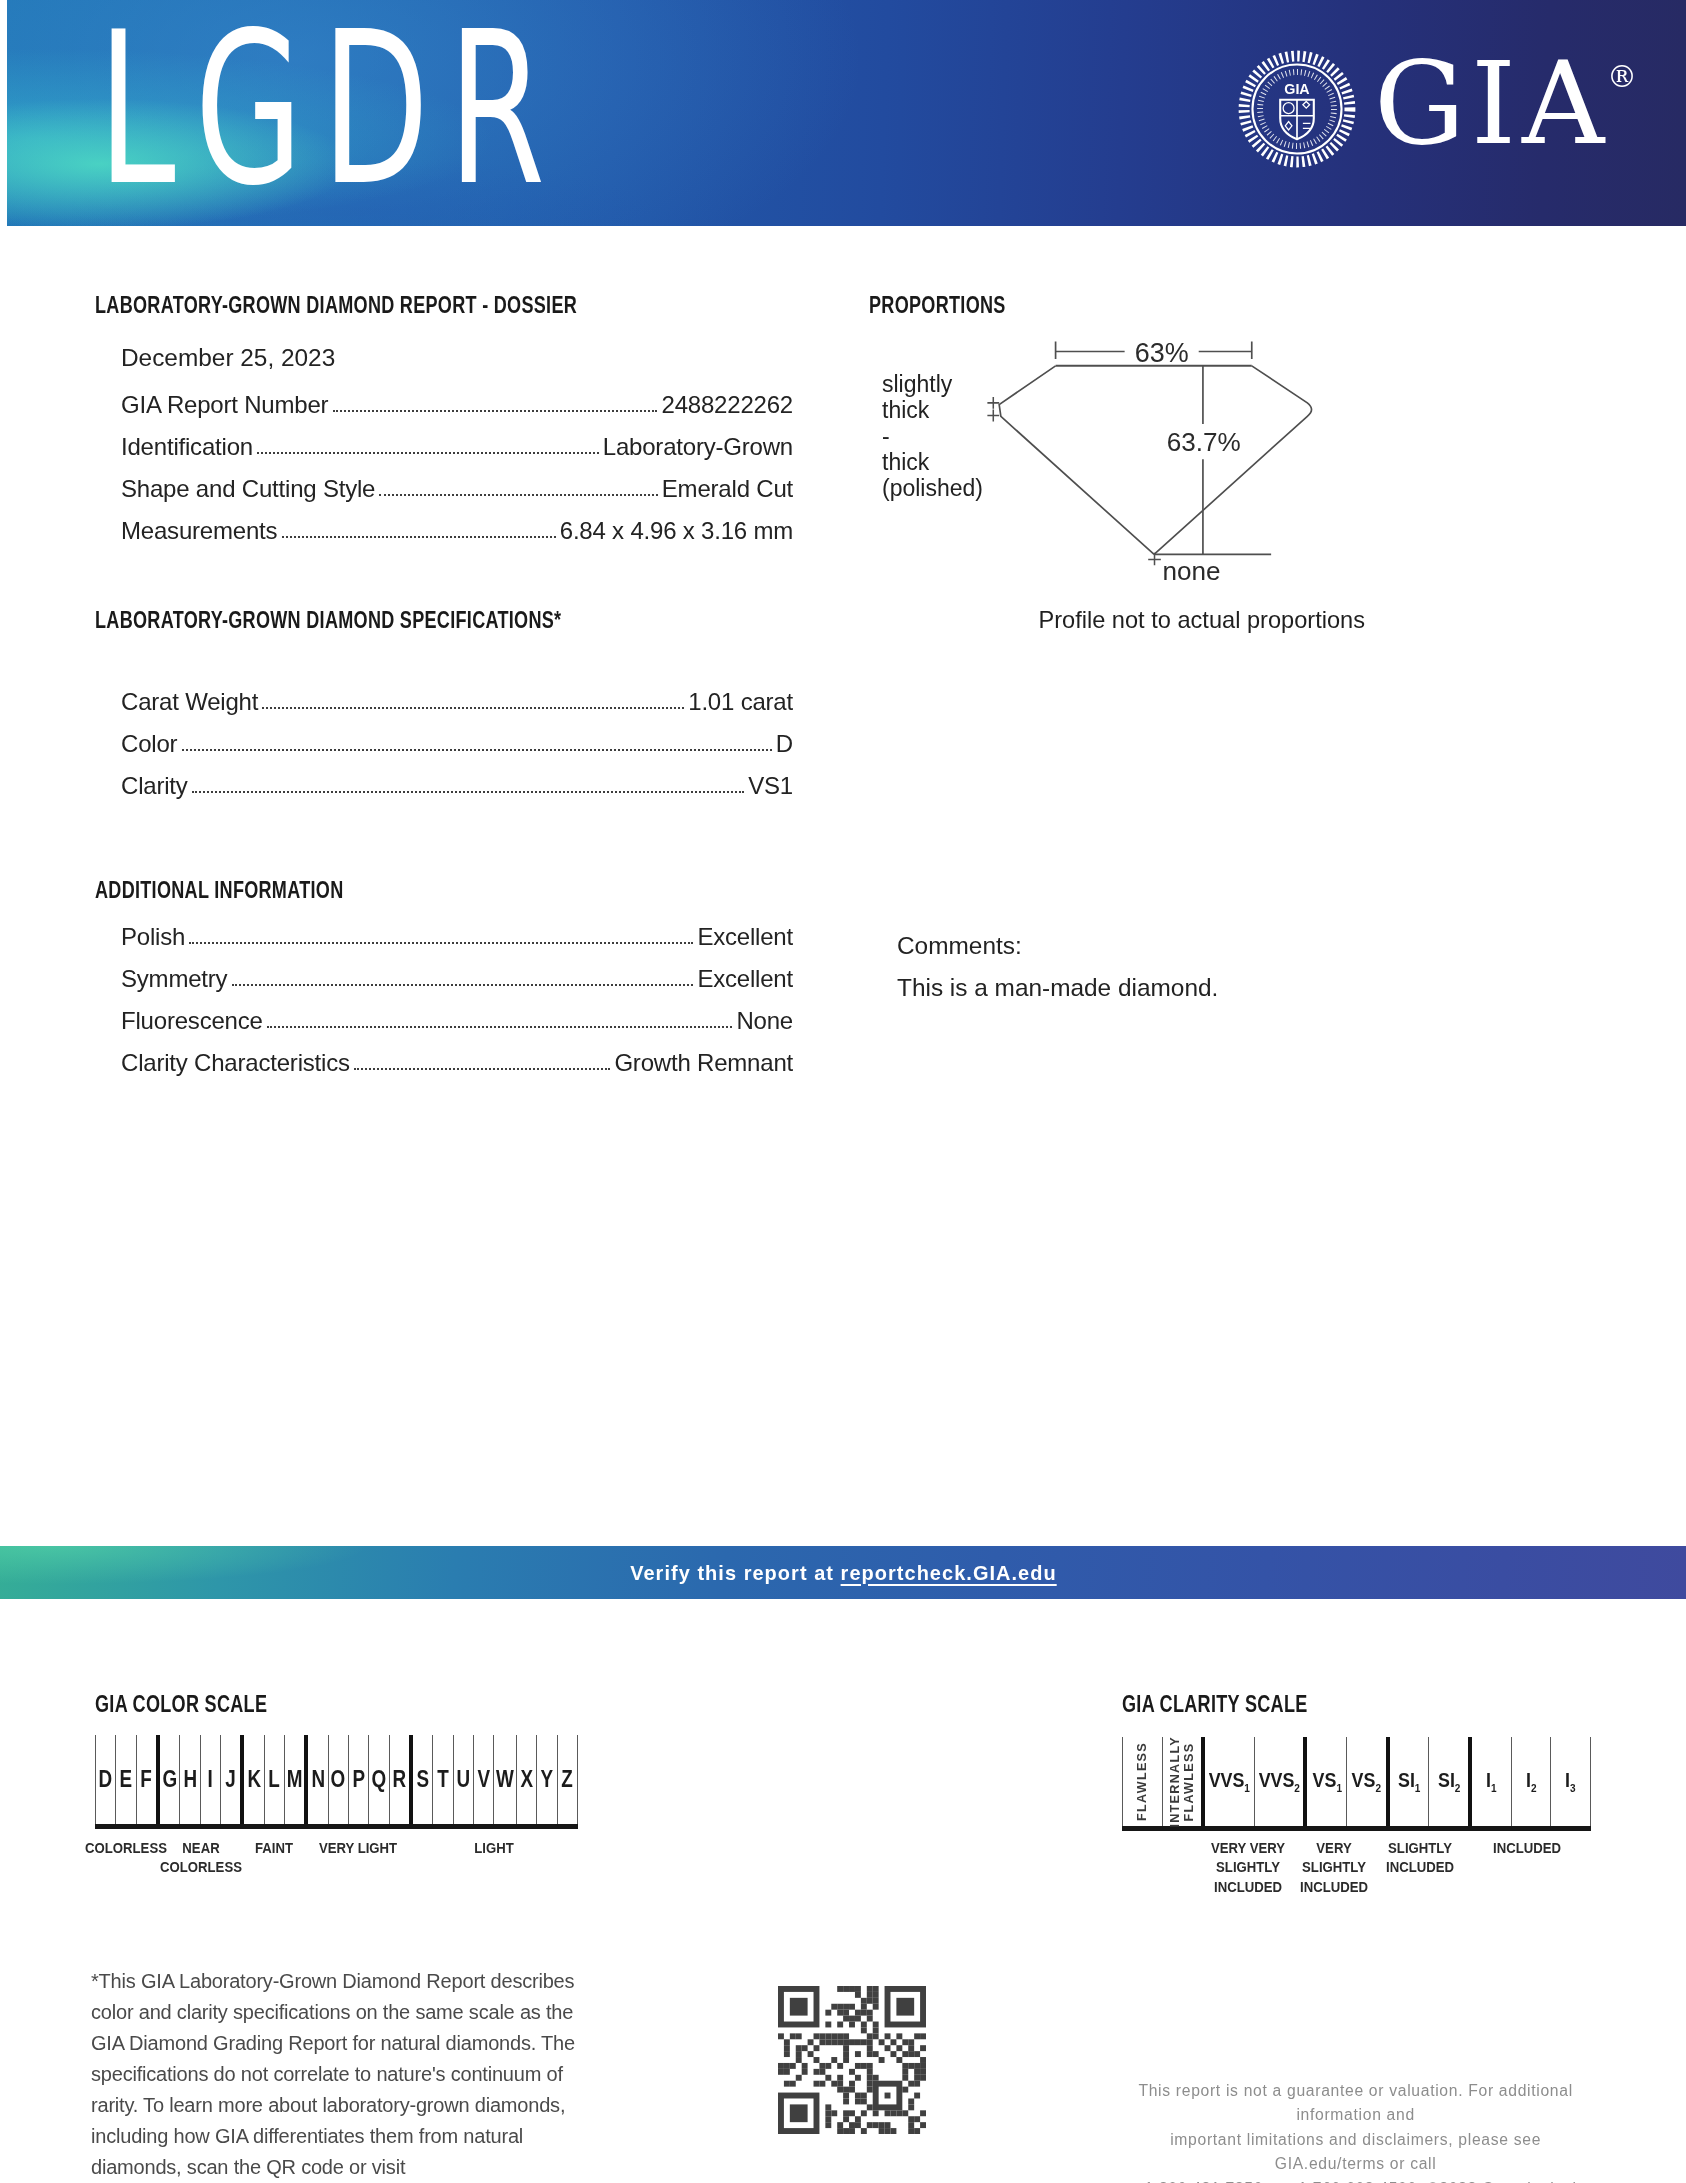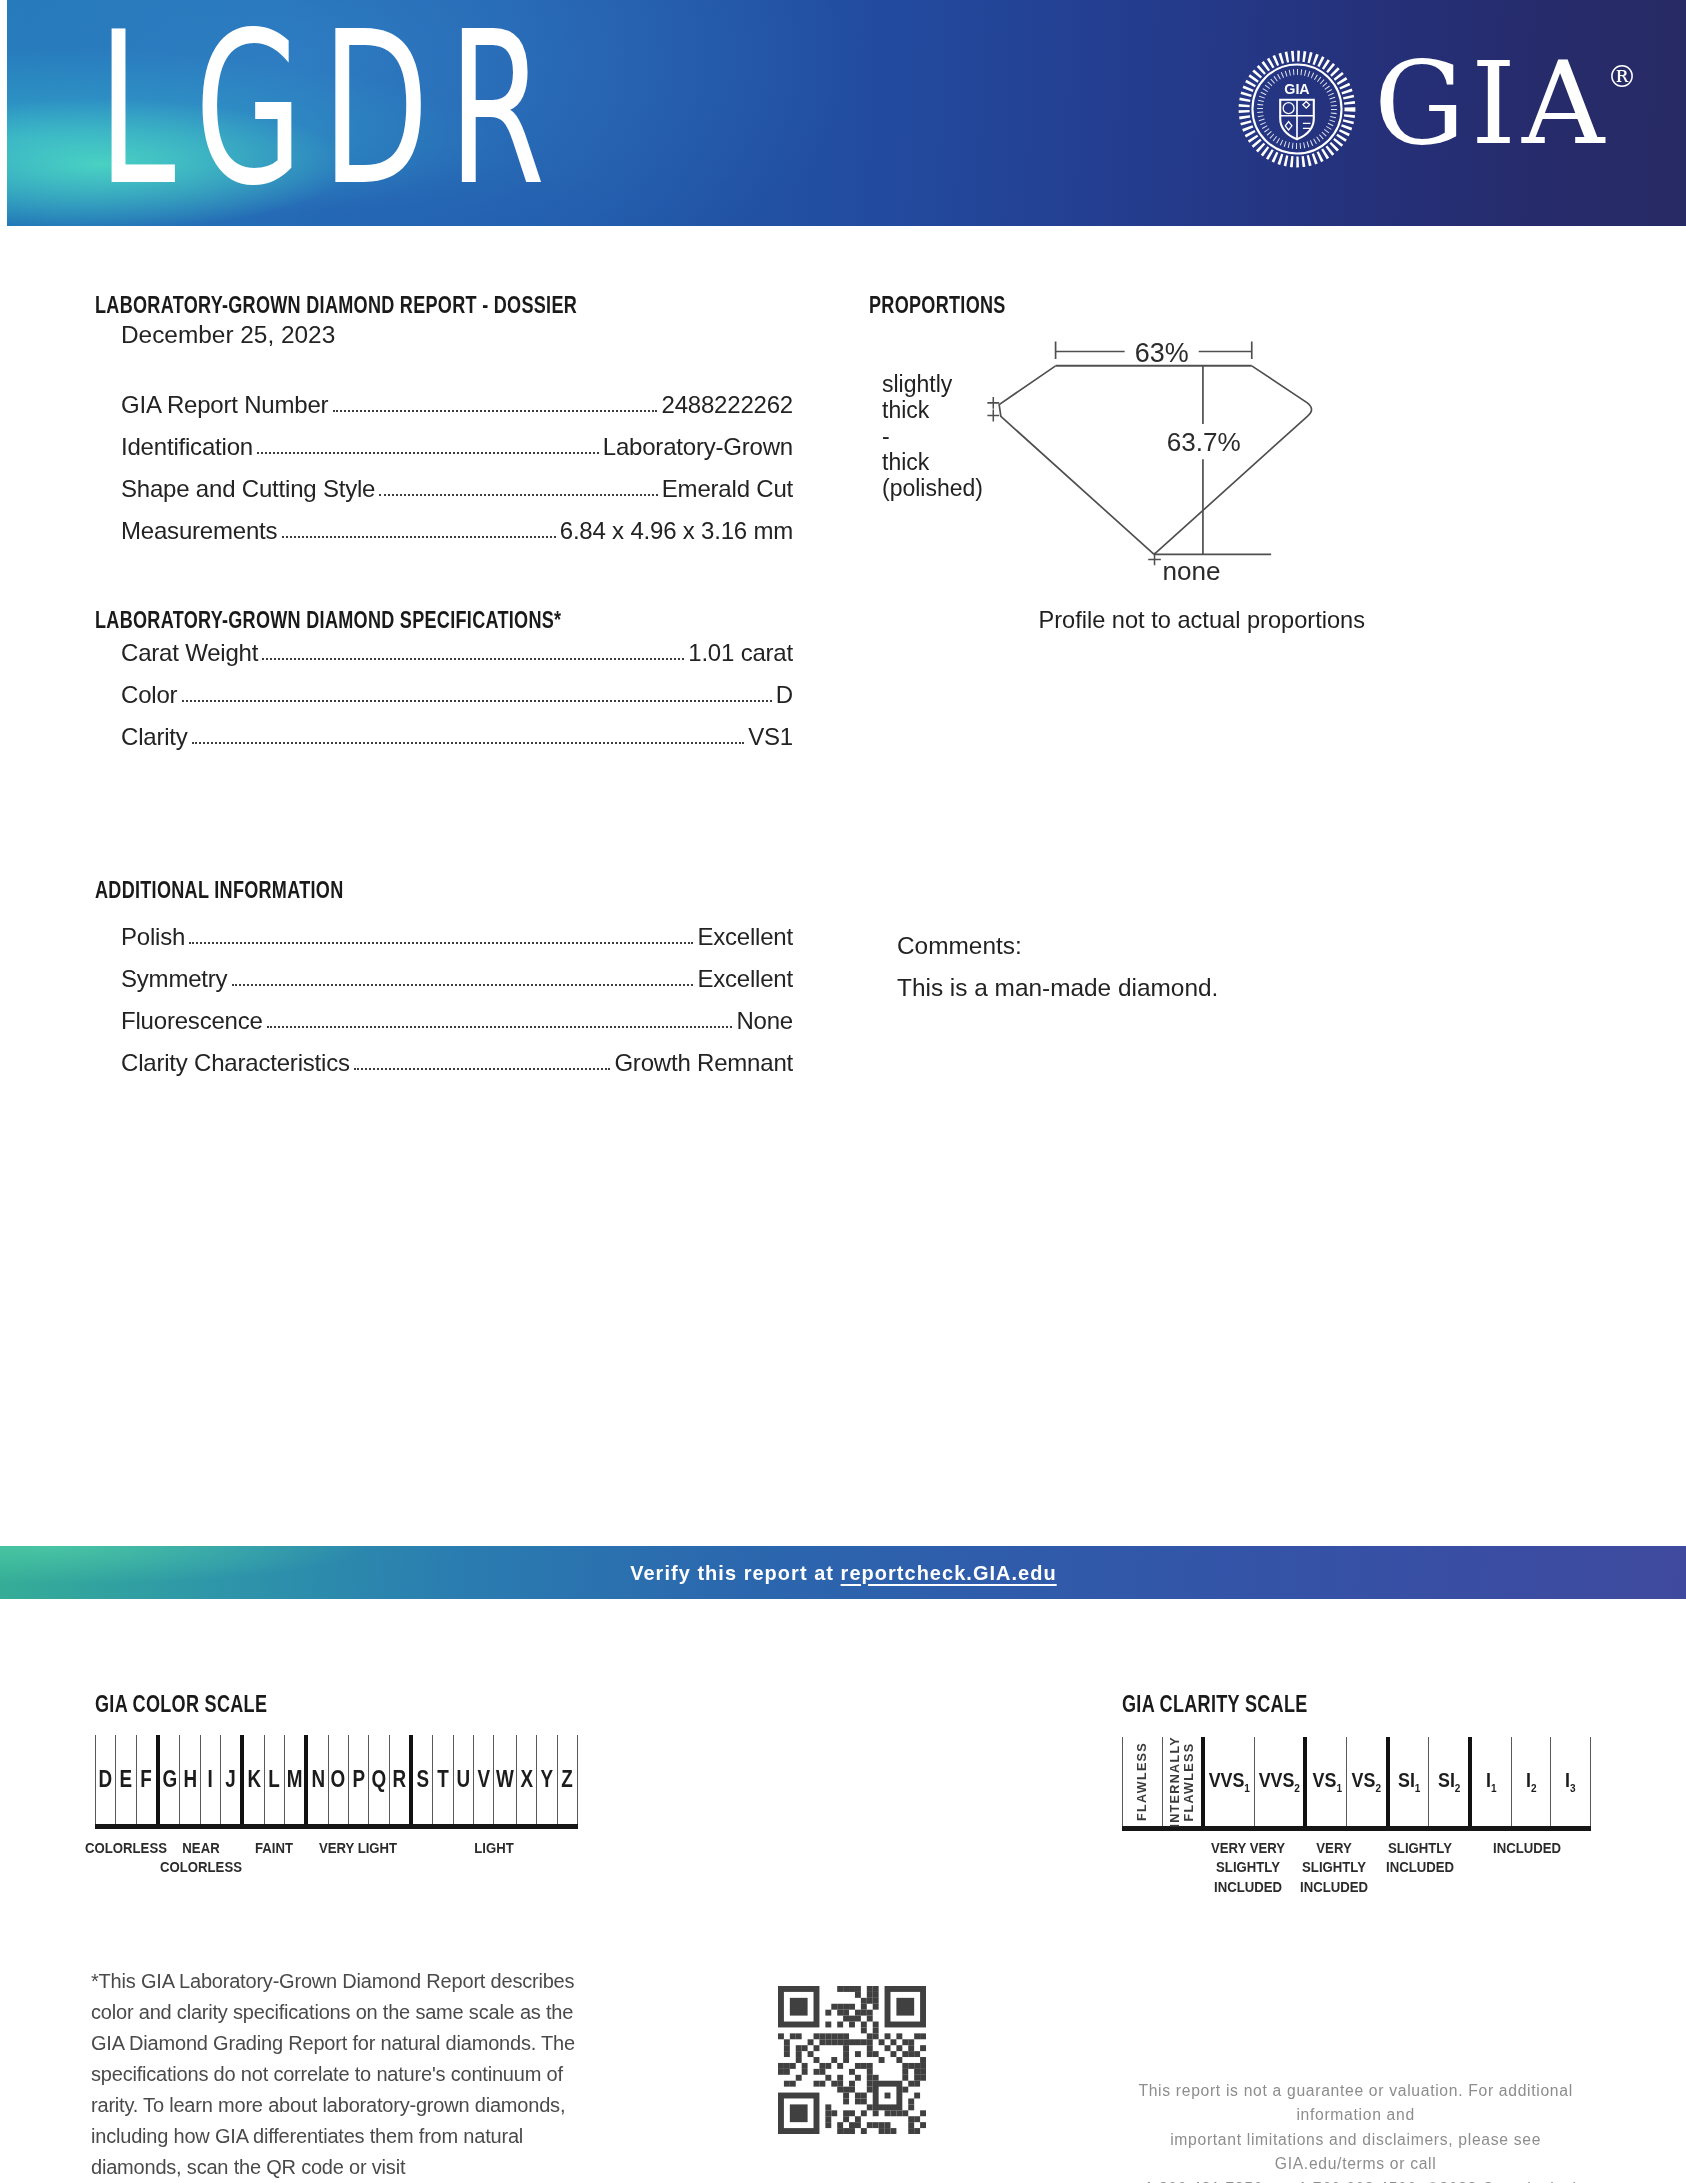--- a/index.html
+++ b/index.html
@@ -116,21 +116,21 @@
       <path d="M55 64 h40 v22 q0 17 -20 25 q-20 -8 -20 -25 z" fill="none" stroke="#ffffff" stroke-width="2.5"></path>
       <path d="M75 64 v47 M55 83 h40" stroke="#ffffff" stroke-width="2"></path>
       <circle cx="65" cy="74" r="6.5" fill="none" stroke="#ffffff" stroke-width="1.5"></circle>
       <path d="M61 95 l4 -5 4 5 -4 5 z M82 70 l4 -4 4 4 -4 4 z M82 92 h9 M82 98 h9" stroke="#ffffff" stroke-width="1.5" fill="none"></path>
     </svg>
     <div class="gia-logo-text">GIA</div>
     <div class="gia-reg">®</div>
   </div>
 
   <div class="stitle" style="left:95px; top:290px;">LABORATORY-GROWN DIAMOND REPORT - DOSSIER</div>
-  <div class="plainline" style="top:318px;">December 25, 2023</div>
+  <div class="plainline" style="top:341px;">December 25, 2023</div>
   <div class="rows" style="top:378px;">
     <div class="row">
       <span class="lbl">GIA Report Number</span>
         <span class="dots"></span>
         <span class="val">2488222262</span>
     </div>
     <div class="row">
       <span class="lbl">Identification</span>
         <span class="dots"></span>
         <span class="val">Laboratory-Grown</span>
@@ -141,21 +141,21 @@
         <span class="val">Emerald Cut</span>
     </div>
     <div class="row">
       <span class="lbl">Measurements</span>
         <span class="dots"></span>
         <span class="val">6.84 x 4.96 x 3.16 mm</span>
     </div>
   </div>
 
   <div class="stitle" style="left:95px; top:605px;">LABORATORY-GROWN DIAMOND SPECIFICATIONS*</div>
-  <div class="rows" style="top:626px;">
+  <div class="rows" style="top:675px;">
     <div class="row">
       <span class="lbl">Carat Weight</span>
         <span class="dots"></span>
         <span class="val">1.01 carat</span>
     </div>
     <div class="row">
       <span class="lbl">Color</span>
         <span class="dots"></span>
         <span class="val">D</span>
     </div>

